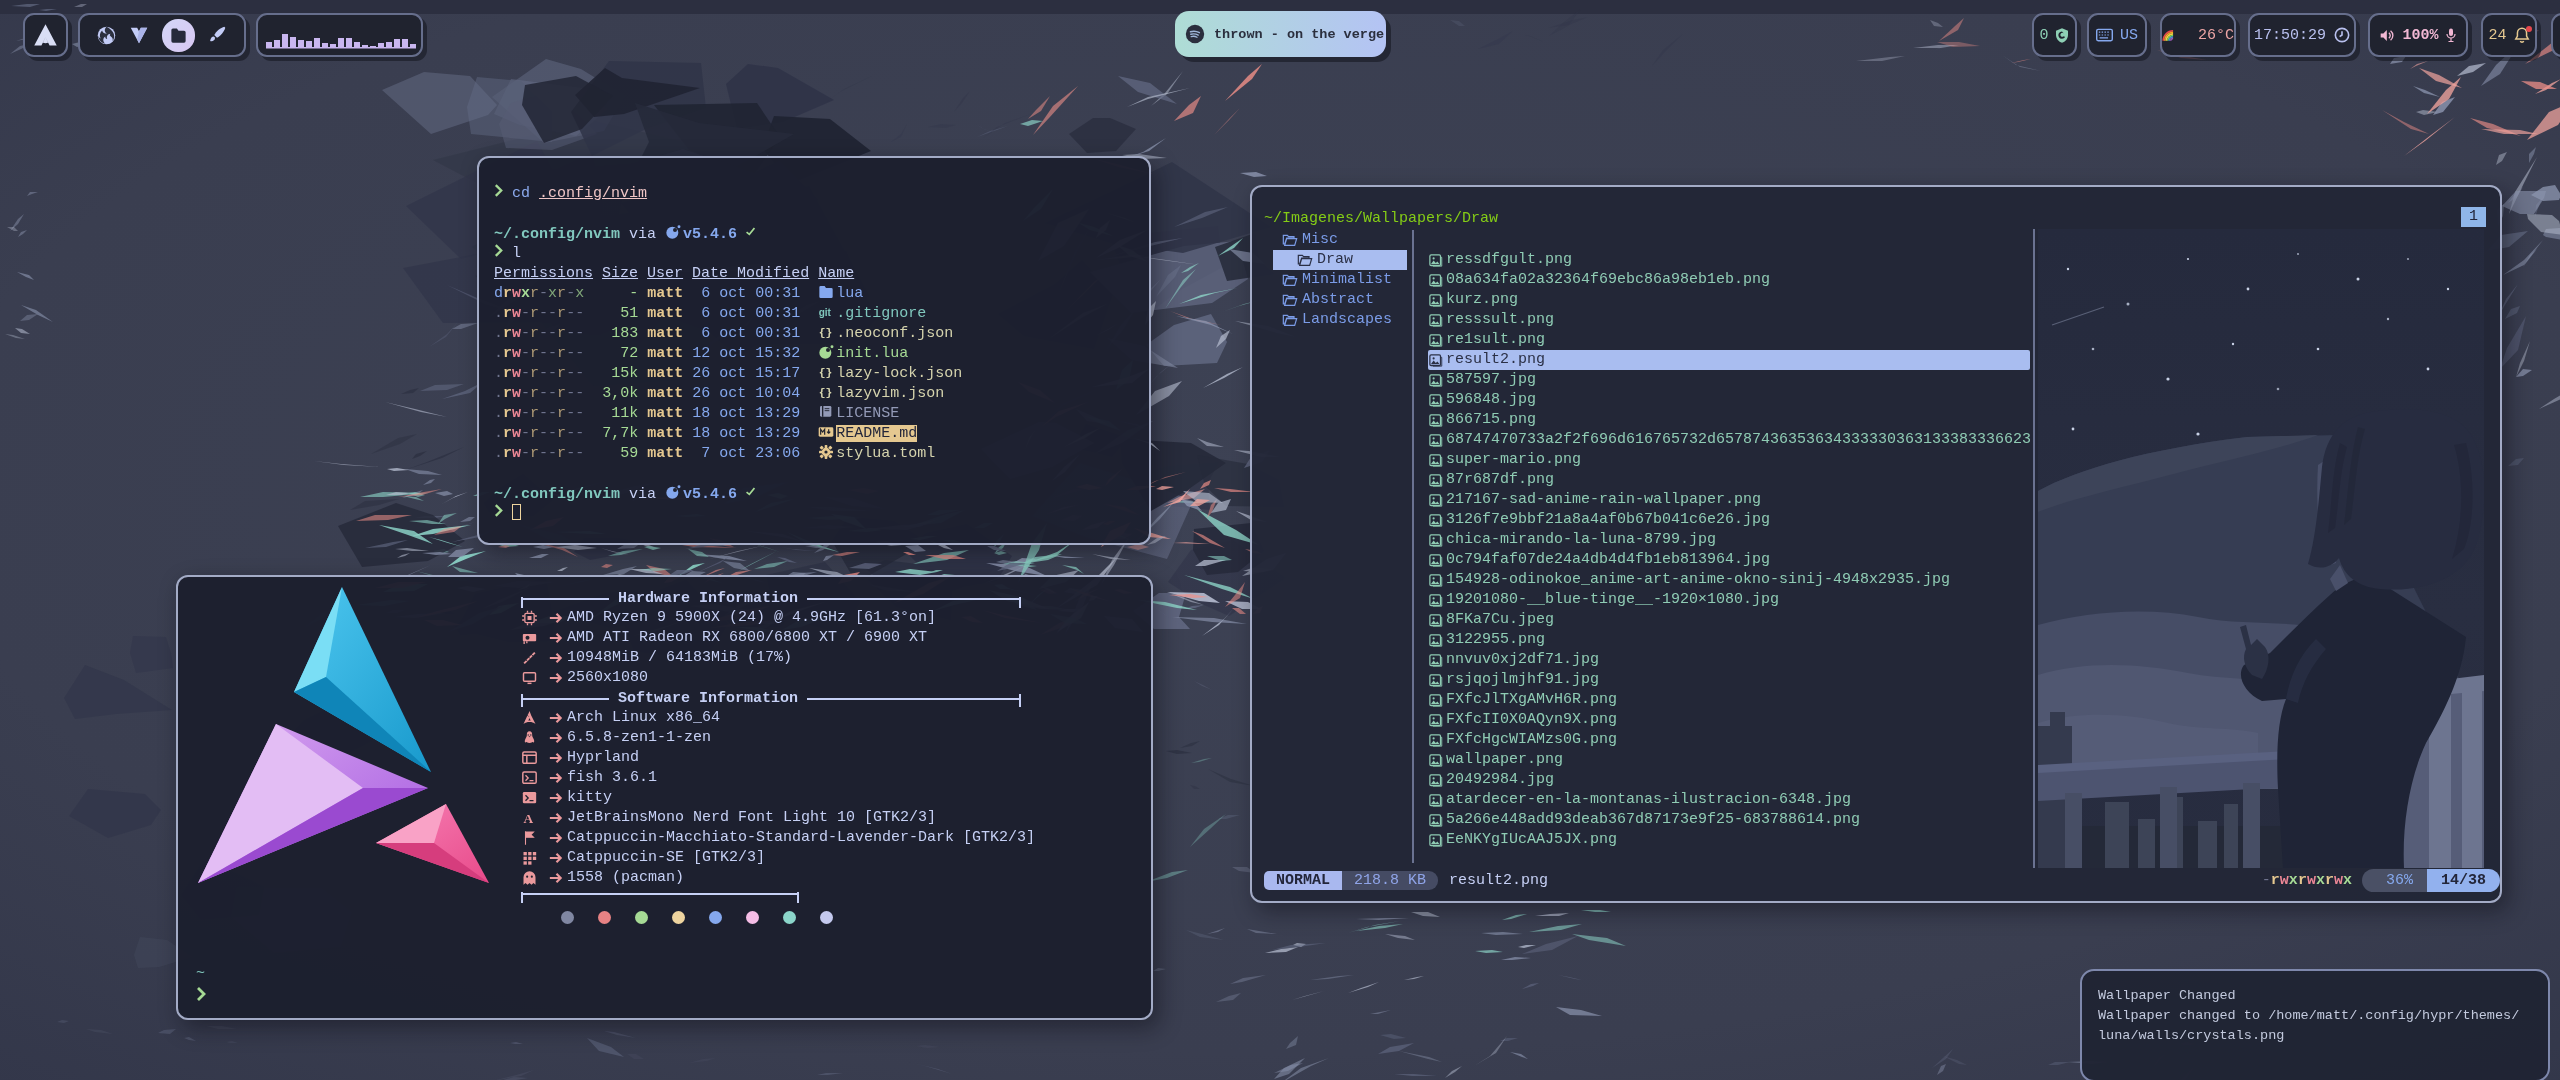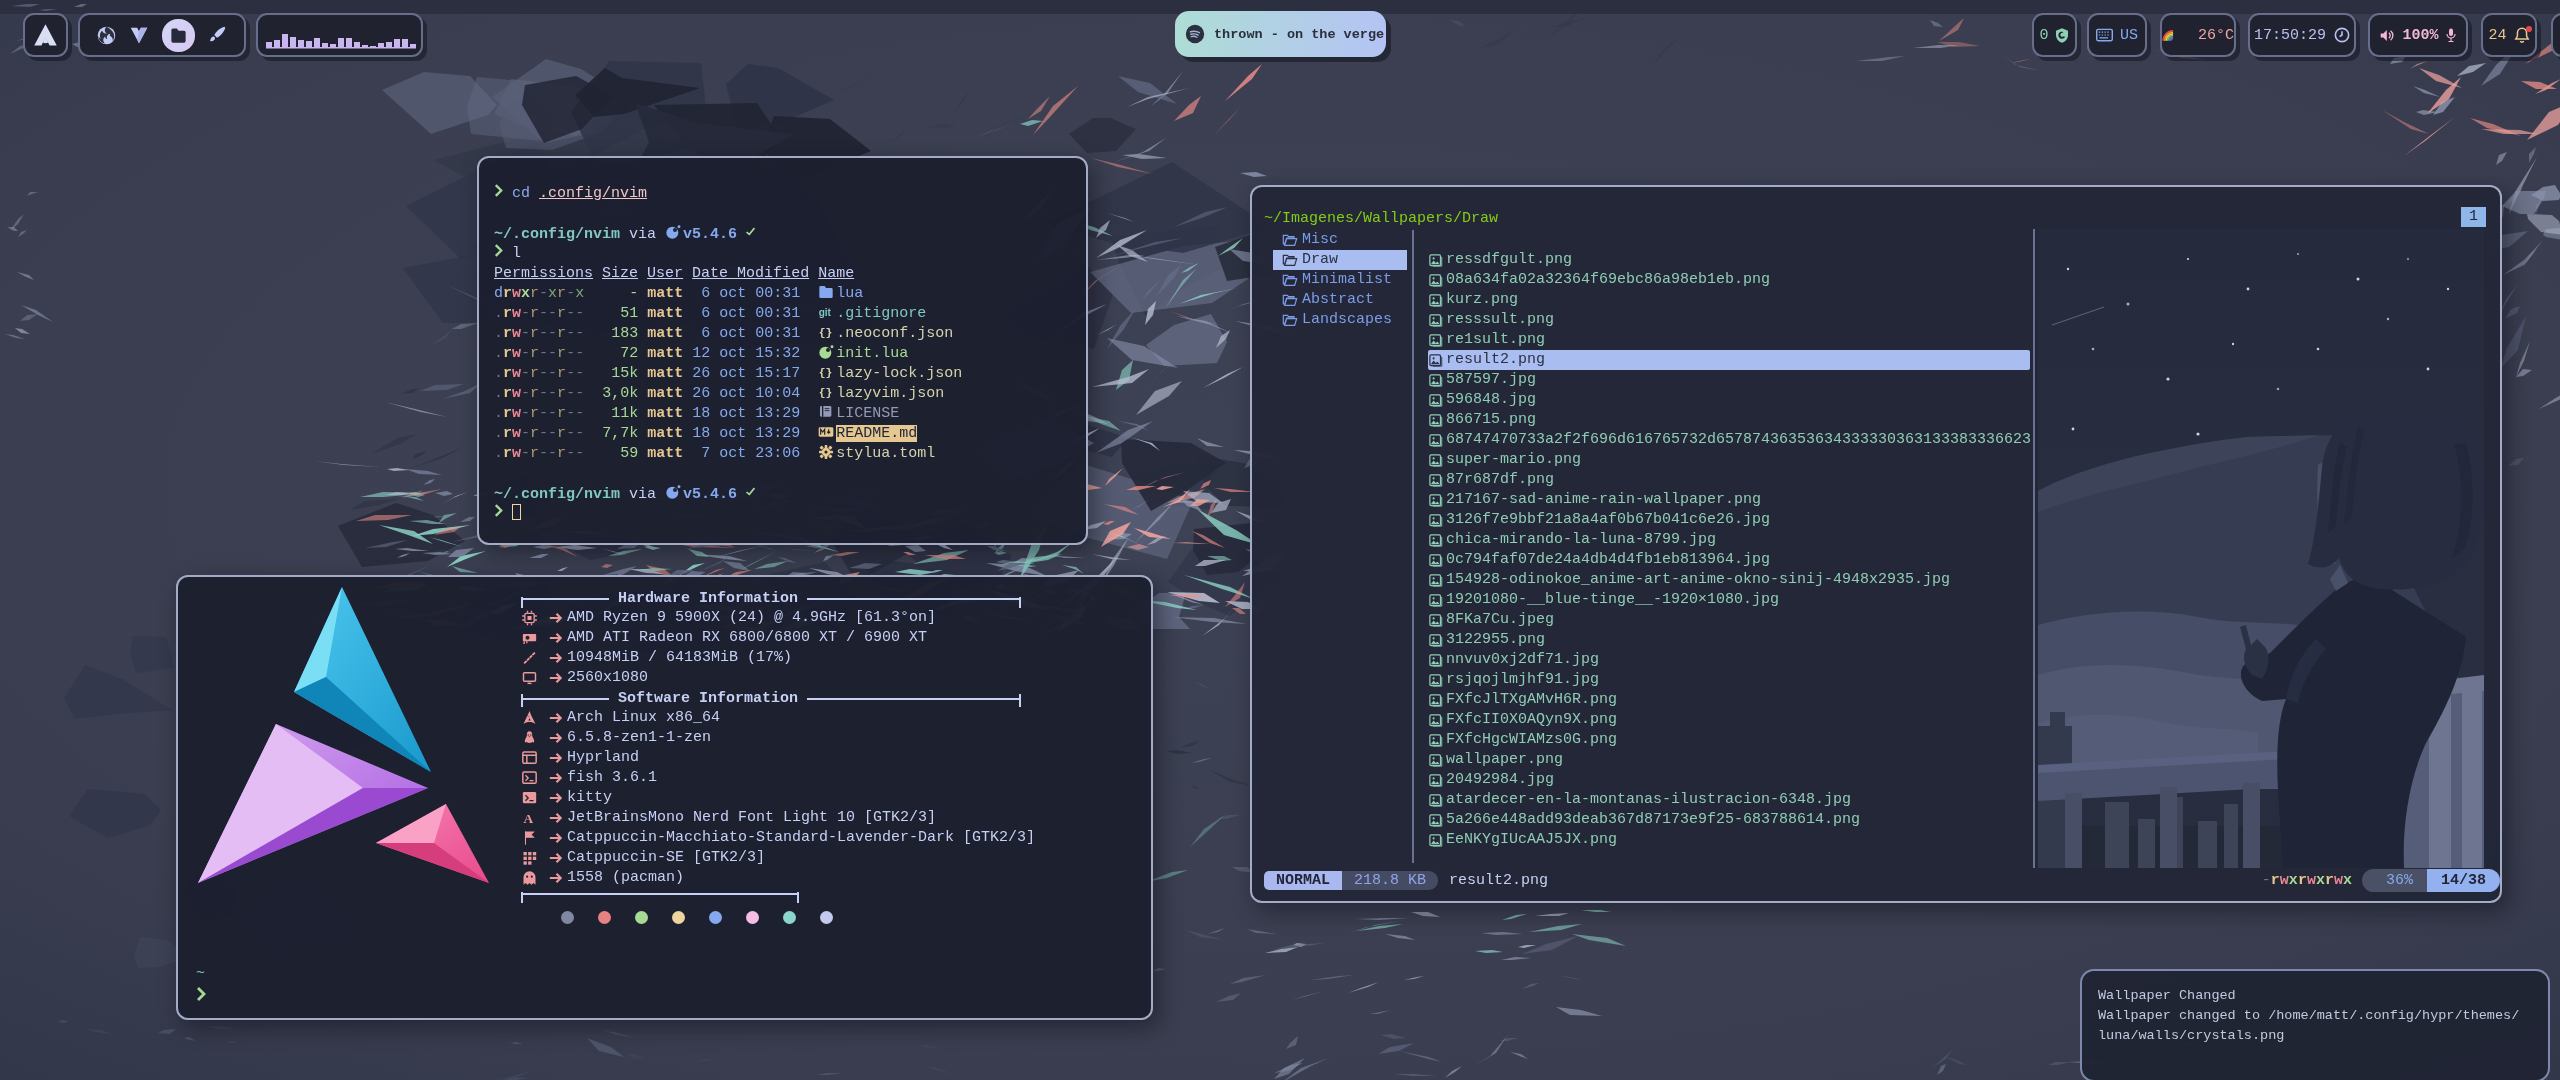--- a/index.html
+++ b/index.html
@@ -707,21 +707,21 @@
   <span style="position:relative;display:inline-flex;">
   <svg width="16" height="17" viewBox="0 0 24 26">
         <path d="M12 2 a7 7 0 0 1 7 7 v5 l2.5 4.5 h-19 L5 14 V9 a7 7 0 0 1 7-7 z" fill="none" stroke="#e5c890" stroke-width="2.3"></path>
         <path d="M9.5 21.5 a2.6 2.6 0 0 0 5 0" fill="none" stroke="#e5c890" stroke-width="2.3"></path>
       </svg>
   <i style="position:absolute;right:-2px;top:-1px;width:6px;height:6px;border-radius:3px;background:#e5484d;"></i>
   </span>
 </div>
 <div class="tbox" style="left:2551px;width:30px;"></div>
 
-<div class="win" style="left:477px;top:156px;width:611px;height:389px;padding:26px 0 0 15px;font-size:15px;overflow:hidden;">
+<div class="win" style="left:477px;top:156px;width:674px;height:389px;padding:26px 0 0 15px;font-size:15px;overflow:hidden;">
 <style>
  .tl{height:20px;line-height:20px;white-space:pre;font-size:15px;color:#c6d0f5;}
  .tl .d{opacity:.72;}
  .nic{width:16px;height:16px;margin-right:2px;vertical-align:-3px;display:inline-block;}
  .pr{display:inline-block;width:9px;margin-right:9px;}
  .un{text-decoration:underline;}
 </style>
 <div class="tl"><svg class="pr" width="9" height="13" viewBox="0 0 10 14">
         <path d="M2 1 L8 7 L2 13" stroke="#a6da95" stroke-width="2.6" fill="none"></path>
       </svg><span class="sky">cd </span><span class="pnk un">.config/nvim</span></div>
@@ -966,21 +966,21 @@
  .sbrow{height:20px;line-height:20px;display:flex;align-items:center;color:#7b9ce8;white-space:pre;}
  .sbic{width:16px;height:14px;flex:0 0 16px;margin-right:4px;}
 </style>
 <div style="position:absolute;left:12px;top:23px;color:#84cc16;">~/Imagenes/Wallpapers/Draw</div>
 <div style="position:absolute;right:14px;top:20px;background:#8fb6e9;color:#23263a;padding:0 8px;height:20px;line-height:20px;">1</div>
 
 <div style="position:absolute;left:0px;top:43px;width:160px;">
  <div class="sbrow" style="padding-left:30px;"><svg class="sbic" viewBox="0 0 24 20">
           <path d="M2 3h6l2 2h8v2H7l-3 9H2zM7 8h15l-3 10H4z" fill="none" stroke="#7b9ce8" stroke-width="1.8"></path>
         </svg>Misc</div>
- <div class="sbrow" style="background:#a9bdf0;color:#2b3046;margin-left:21px;padding-left:9px;width:134px;"><svg class="sbic" viewBox="0 0 24 20">
+ <div class="sbrow" style="background:#a9bdf0;color:#2b3046;margin-left:21px;padding-left:24px;width:134px;"><svg class="sbic" viewBox="0 0 24 20">
           <path d="M2 3h6l2 2h8v2H7l-3 9H2zM7 8h15l-3 10H4z" fill="none" stroke="#2b3046" stroke-width="1.8"></path>
         </svg>Draw</div>
  <div class="sbrow" style="padding-left:30px;"><svg class="sbic" viewBox="0 0 24 20">
           <path d="M2 3h6l2 2h8v2H7l-3 9H2zM7 8h15l-3 10H4z" fill="none" stroke="#7b9ce8" stroke-width="1.8"></path>
         </svg>Minimalist</div>
  <div class="sbrow" style="padding-left:30px;"><svg class="sbic" viewBox="0 0 24 20">
           <path d="M2 3h6l2 2h8v2H7l-3 9H2zM7 8h15l-3 10H4z" fill="none" stroke="#7b9ce8" stroke-width="1.8"></path>
         </svg>Abstract</div>
  <div class="sbrow" style="padding-left:30px;"><svg class="sbic" viewBox="0 0 24 20">
           <path d="M2 3h6l2 2h8v2H7l-3 9H2zM7 8h15l-3 10H4z" fill="none" stroke="#7b9ce8" stroke-width="1.8"></path>

